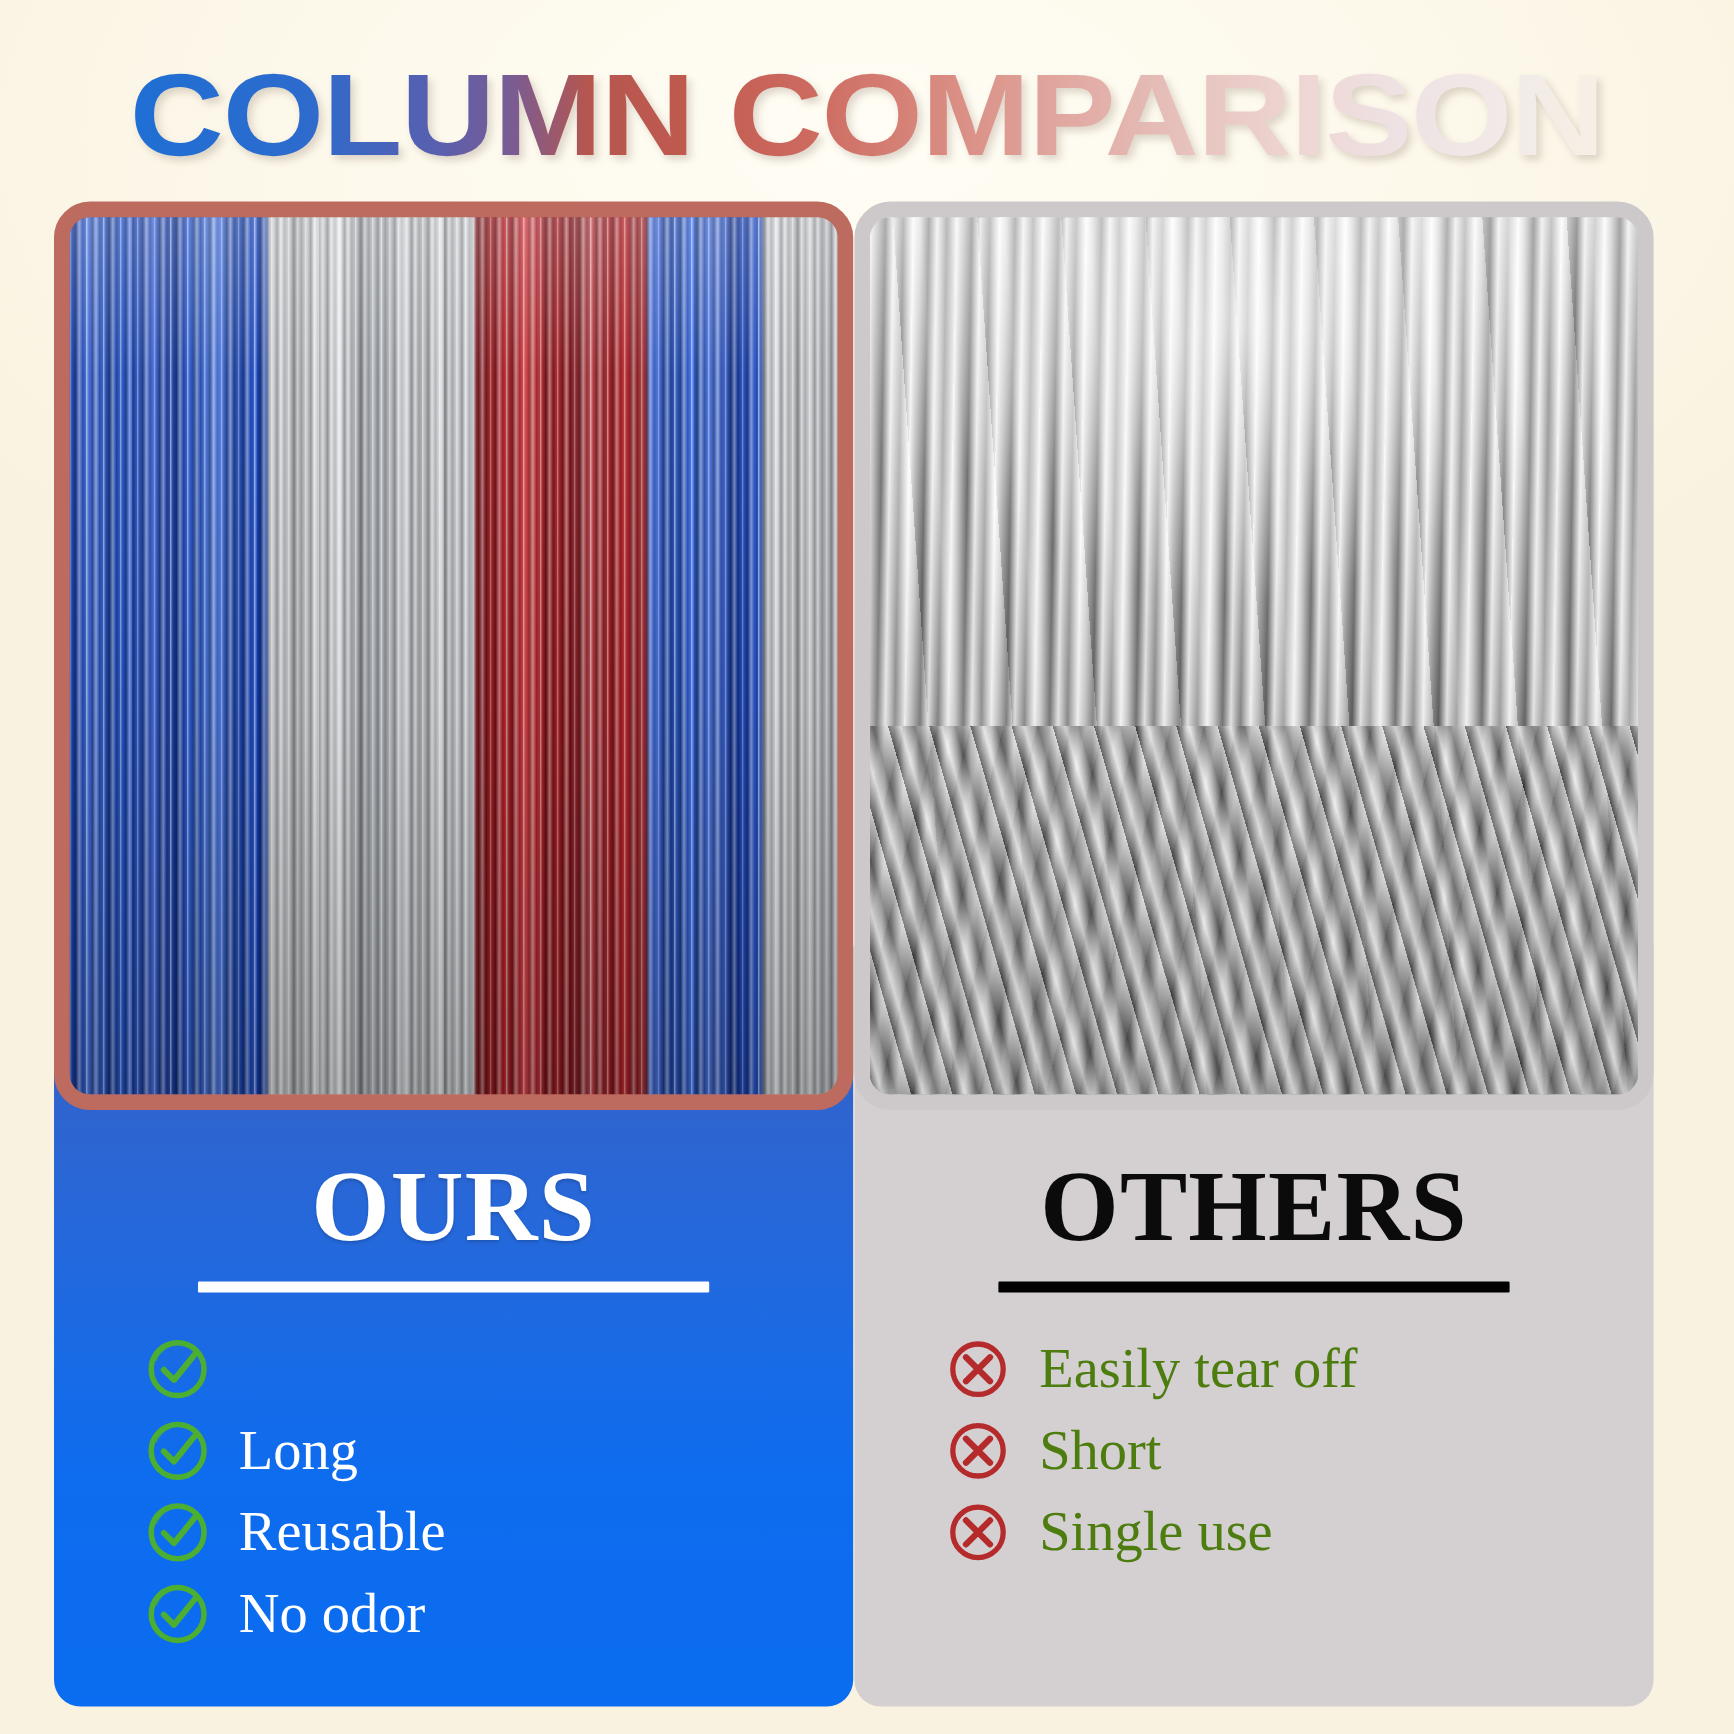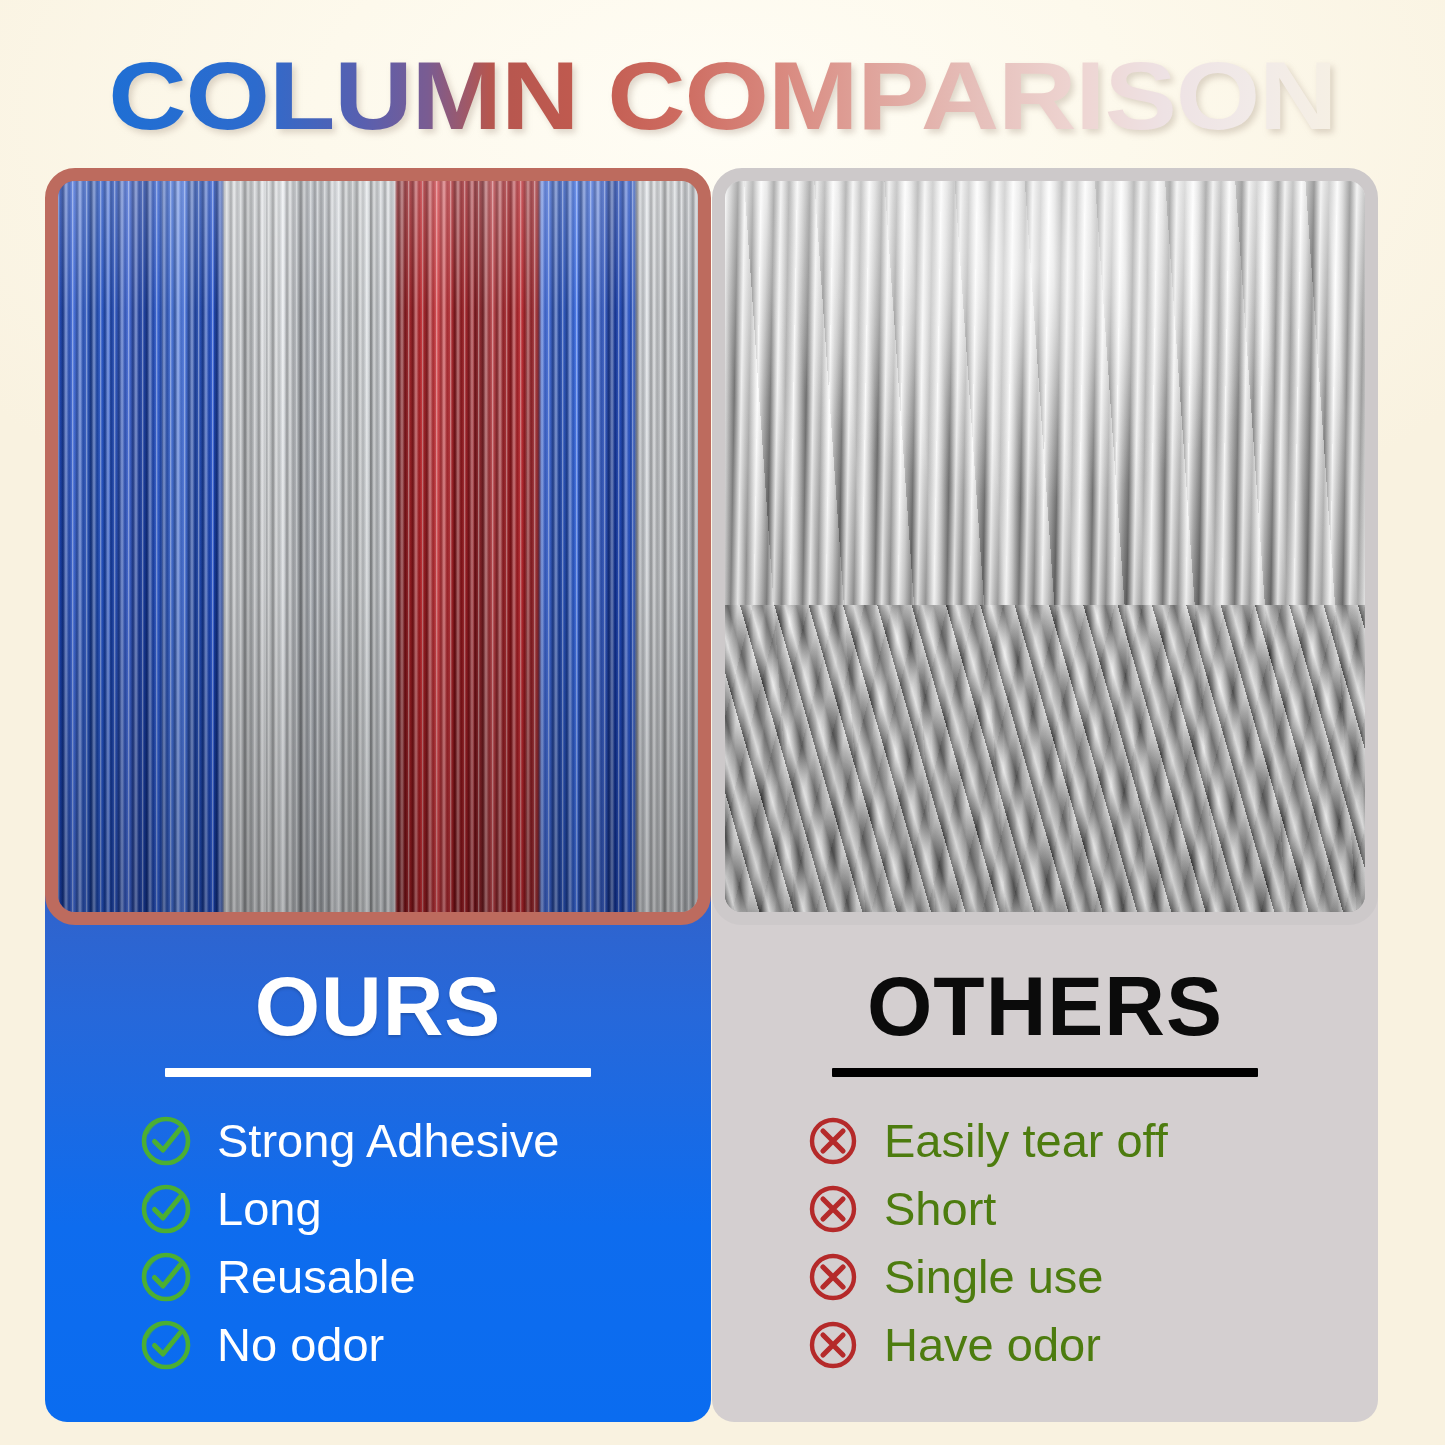--- a/index.html
+++ b/index.html
@@ -162,21 +162,22 @@
     background:
       radial-gradient(ellipse 60% 45% at 48% 12%, rgba(255,255,255,0.55), rgba(255,255,255,0) 70%),
       linear-gradient(180deg, rgba(255,255,255,0.30) 0%, rgba(255,255,255,0) 30%, rgba(0,0,0,0.10) 100%);
   }
 
   
   .panel-body {
     position:absolute;
     left:0; right:0; top:768px; bottom:0;
     z-index:5;
-    padding:0 18px;
+    padding:0 0;
+    font-family:Liberation Serif, serif;
   }
   .panel-heading {
     text-align:center;
     font-size:84px;
     font-weight:bold;
     letter-spacing:1px;
     line-height:96px;
     margin-top:22px;
   }
   #heading-ours   { color:#ffffff; text-shadow:0 2px 3px rgba(0,0,0,0.18); }
@@ -237,21 +238,20 @@
     <div class="divider" id="divider-ours"></div>
 
     <ul class="feature-list" id="list-ours">
 
       <li class="feature-row">
         <svg class="feature-icon" viewBox="0 0 54 54">
           <circle cx="27" cy="27" r="22" fill="none" stroke="#4caf32" stroke-width="4.6"></circle>
           <path d="M15.5 27.5 L24 36 L41 15" fill="none" stroke="#4caf32" stroke-width="5" stroke-linecap="round" stroke-linejoin="round"></path>
           <path d="M9 19 A22 22 0 0 1 30 5.5" fill="none" stroke="#4caf32" stroke-width="2.4" stroke-linecap="round" opacity="0.55"></path>
         </svg>
-        <span class="feature-label">Strong Adhesive</span>
       </li>
 
       <li class="feature-row">
         <svg class="feature-icon" viewBox="0 0 54 54">
           <circle cx="27" cy="27" r="22" fill="none" stroke="#4caf32" stroke-width="4.6"></circle>
           <path d="M15.5 27.5 L24 36 L41 15" fill="none" stroke="#4caf32" stroke-width="5" stroke-linecap="round" stroke-linejoin="round"></path>
           <path d="M9 19 A22 22 0 0 1 30 5.5" fill="none" stroke="#4caf32" stroke-width="2.4" stroke-linecap="round" opacity="0.55"></path>
         </svg>
         <span class="feature-label">Long</span>
       </li>
@@ -314,24 +314,16 @@
 
       <li class="feature-row">
         <svg class="feature-icon" viewBox="0 0 54 54">
           <circle cx="27" cy="27" r="21" fill="none" stroke="#b52a2a" stroke-width="4.4"></circle>
           <path d="M17 17 L37 37 M37 17 L17 37" fill="none" stroke="#b52a2a" stroke-width="5.2" stroke-linecap="round"></path>
           <path d="M8 20 A21 21 0 0 1 27 6" fill="none" stroke="#b52a2a" stroke-width="2.2" stroke-linecap="round" opacity="0.55"></path>
         </svg>
         <span class="feature-label">Single use</span>
       </li>
 
-      <li class="feature-row">
-        <svg class="feature-icon" viewBox="0 0 54 54">
-          <circle cx="27" cy="27" r="21" fill="none" stroke="#b52a2a" stroke-width="4.4"></circle>
-          <path d="M17 17 L37 37 M37 17 L17 37" fill="none" stroke="#b52a2a" stroke-width="5.2" stroke-linecap="round"></path>
-          <path d="M8 20 A21 21 0 0 1 27 6" fill="none" stroke="#b52a2a" stroke-width="2.2" stroke-linecap="round" opacity="0.55"></path>
-        </svg>
-        <span class="feature-label">Have odor</span>
-      </li>
 
     </ul>
   </div>
 </div>
 
 </body></html>

